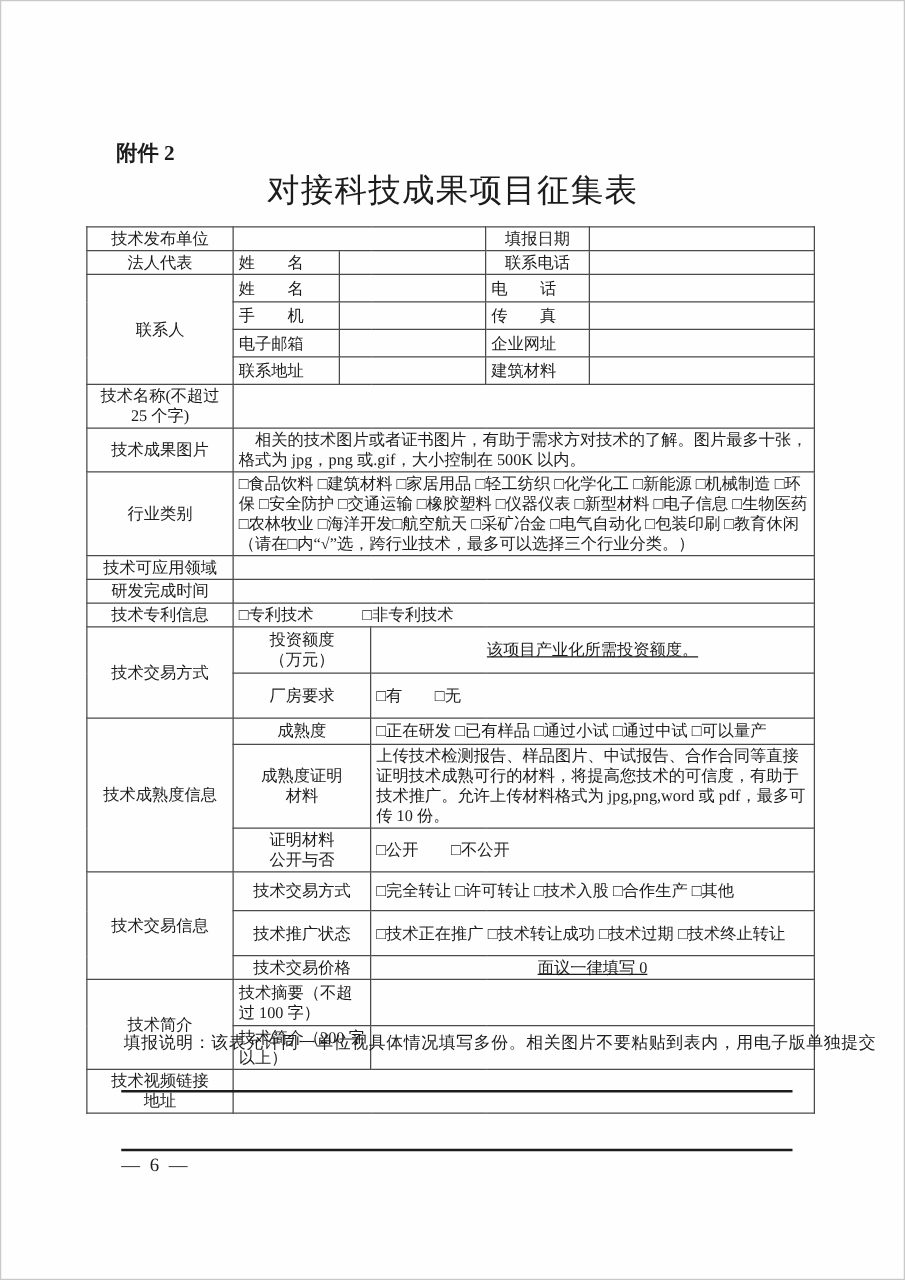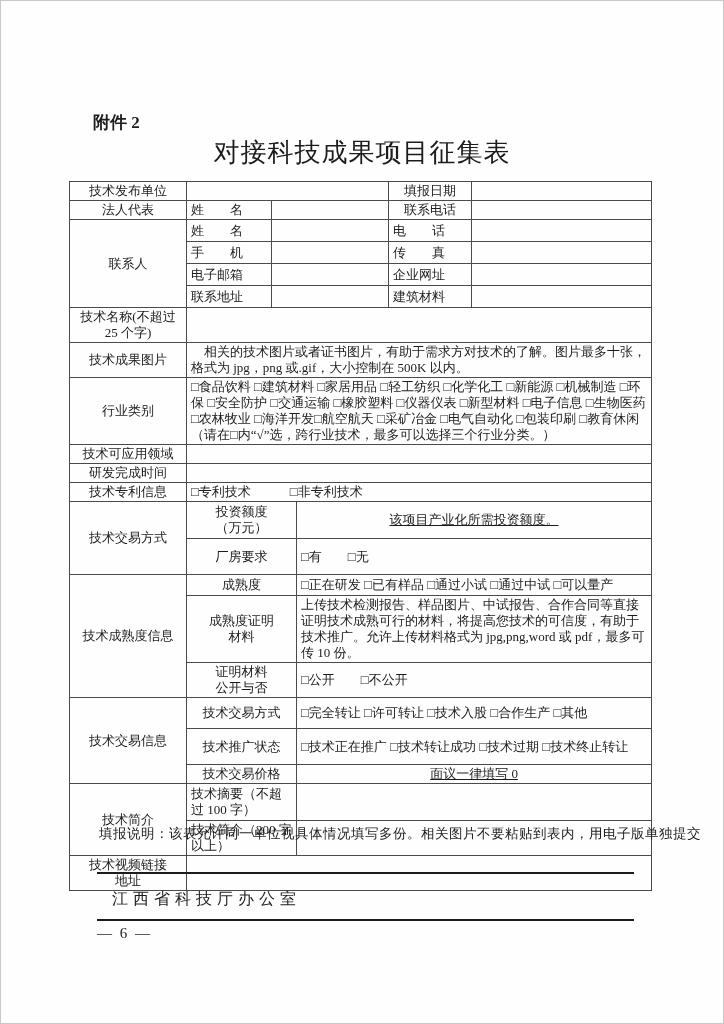--- a/index.html
+++ b/index.html
@@ -205,17 +205,16 @@
       <td class="lbl">技术视频链接
 地址</td>
       <td colspan="5"></td>
     </tr>
   </tbody>
     </table>
 
   <div class="note">填报说明：该表允许同一单位视具体情况填写多份。相关图片不要粘贴到表内，用电子版单独提交</div>
 
   <div class="rule rule-top"></div>
-  <div class="footer-issuer">江西省科技厅办公室</div>
   <div class="rule rule-bottom"></div>
   <div class="page-number">— 6 —</div>
 
 </div>
 
 </body></html>

